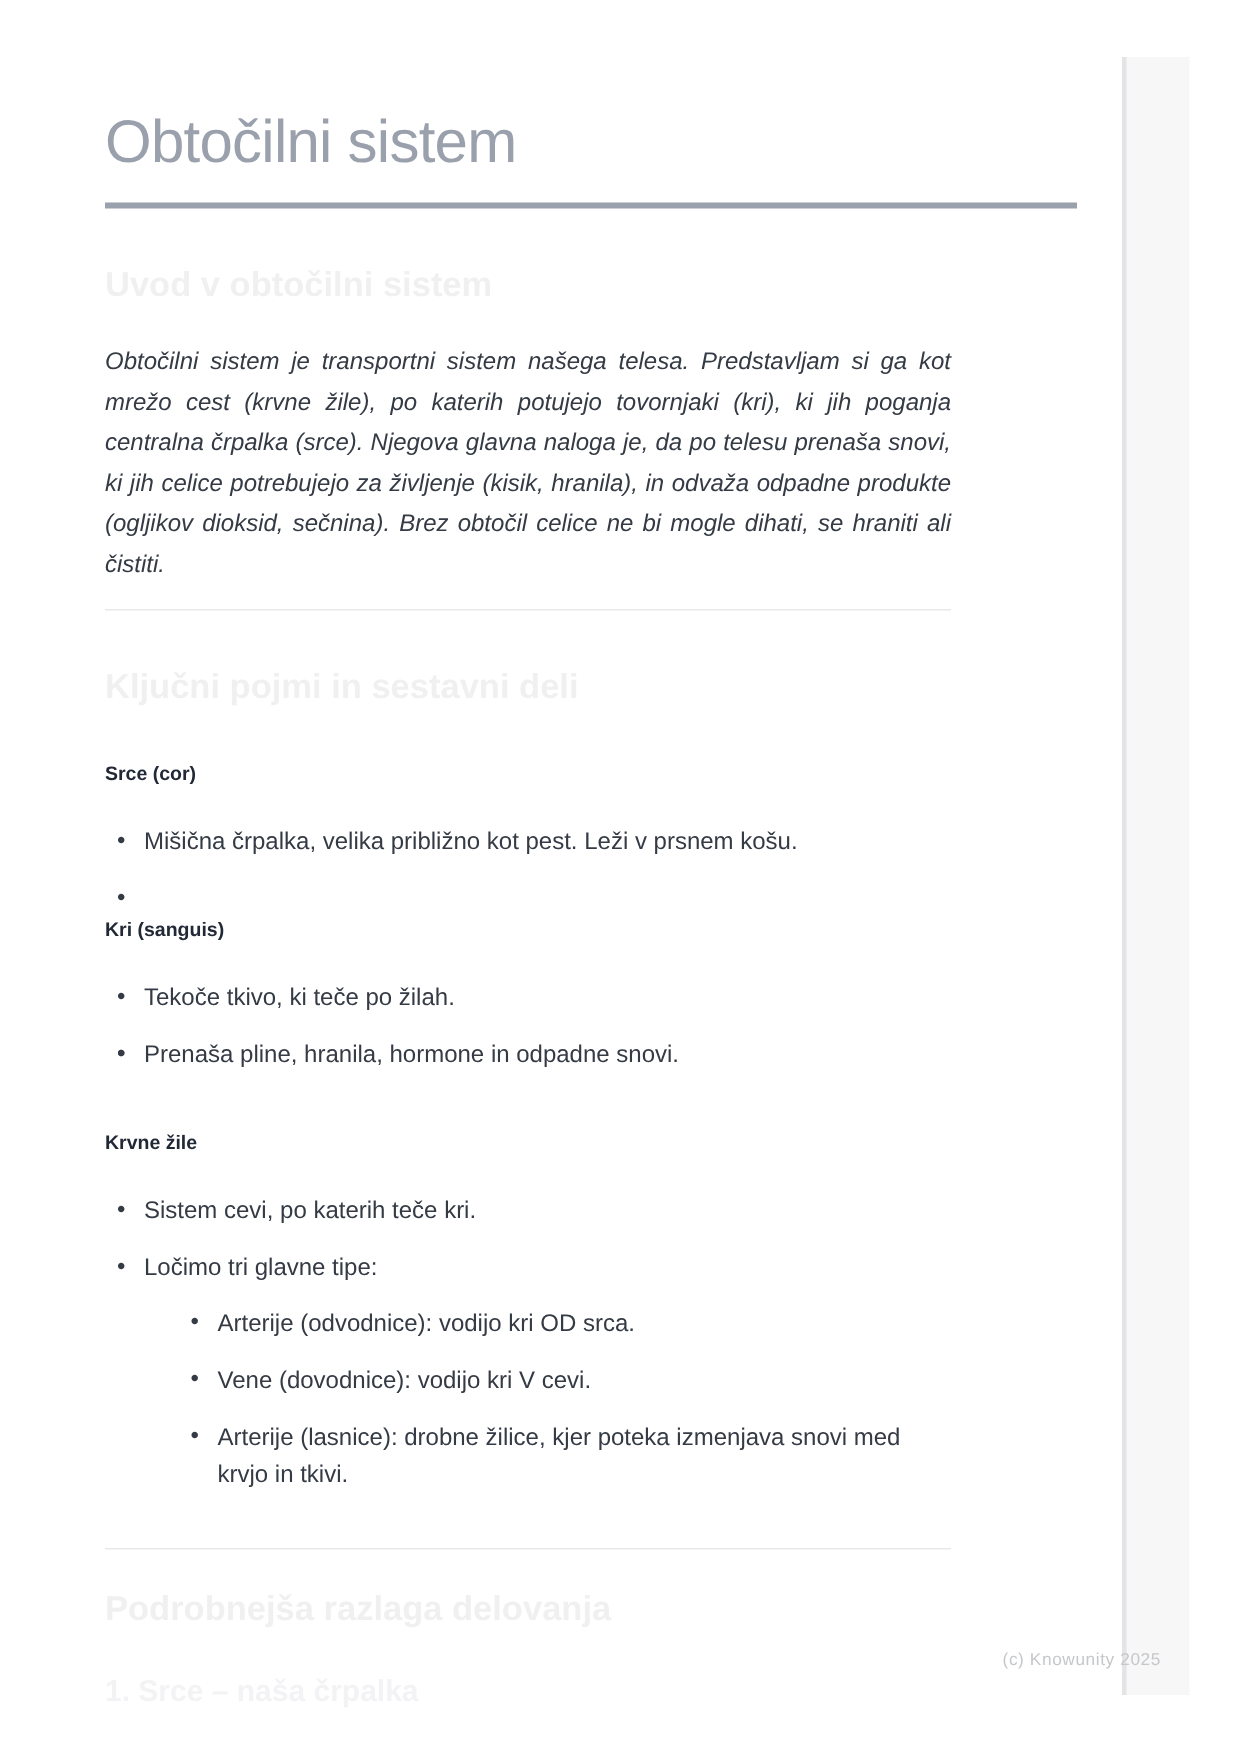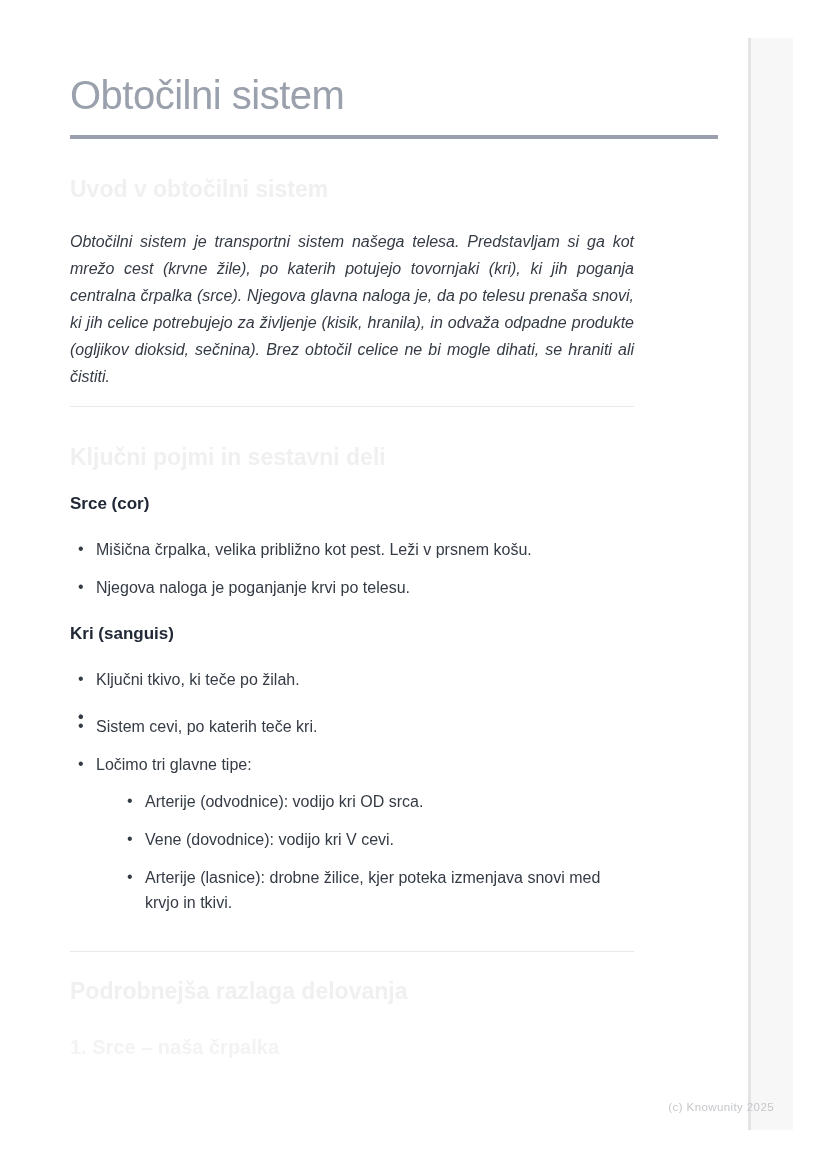--- a/index.html
+++ b/index.html
@@ -53,22 +53,22 @@
     text-align: justify;
     font-style: italic;
   }
   .divider {
     border: none;
     border-top: 1px solid var(--divider, #e8e9eb);
     margin: 16px 0 0;
     width: 564px;
   }
   .group-title {
-    margin: 23px 0 0;
-    font-size: 17px;
+    margin: 35px 0 0;
+    font-size: 13px;
     line-height: 22px;
     font-weight: 700;
     color: var(--heading-dark, #222936);
   }
   ul.bullets {
     list-style: none;
     margin: 22px 0 0;
     padding: 0;
   }
   ul.bullets li {
@@ -126,38 +126,39 @@
   <h2 class="faint-heading">Ključni pojmi in sestavni deli</h2>
 
   <h3 class="group-title">Srce (cor)</h3>
   <ul class="bullets">
     <li>
       <span class="dot">•</span>
       <span>Mišična črpalka, velika približno kot pest. Leži v prsnem košu.</span>
     </li>
     <li>
       <span class="dot">•</span>
-      <span>Njegova naloga je poganjanje krvi po telesu.</span>
     </li>
   </ul>
 
   <h3 class="group-title">Kri (sanguis)</h3>
   <ul class="bullets">
     <li>
       <span class="dot">•</span>
-      <span>Ključni tkivo, ki teče po žilah.</span>
+      <span>Tekoče tkivo, ki teče po žilah.</span>
     </li>
     <li>
       <span class="dot">•</span>
     </li>
     <li>
       <span class="dot">•</span>
+      <span>Prenaša pline, hranila, hormone in odpadne snovi.</span>
     </li>
   </ul>
 
+  <h3 class="group-title">Krvne žile</h3>
   <ul class="bullets">
     <li>
       <span class="dot">•</span>
       <span>Sistem cevi, po katerih teče kri.</span>
     </li>
     <li>
       <span class="dot">•</span>
       <span>Ločimo tri glavne tipe:</span>
       <ul class="nested">
         <li>

